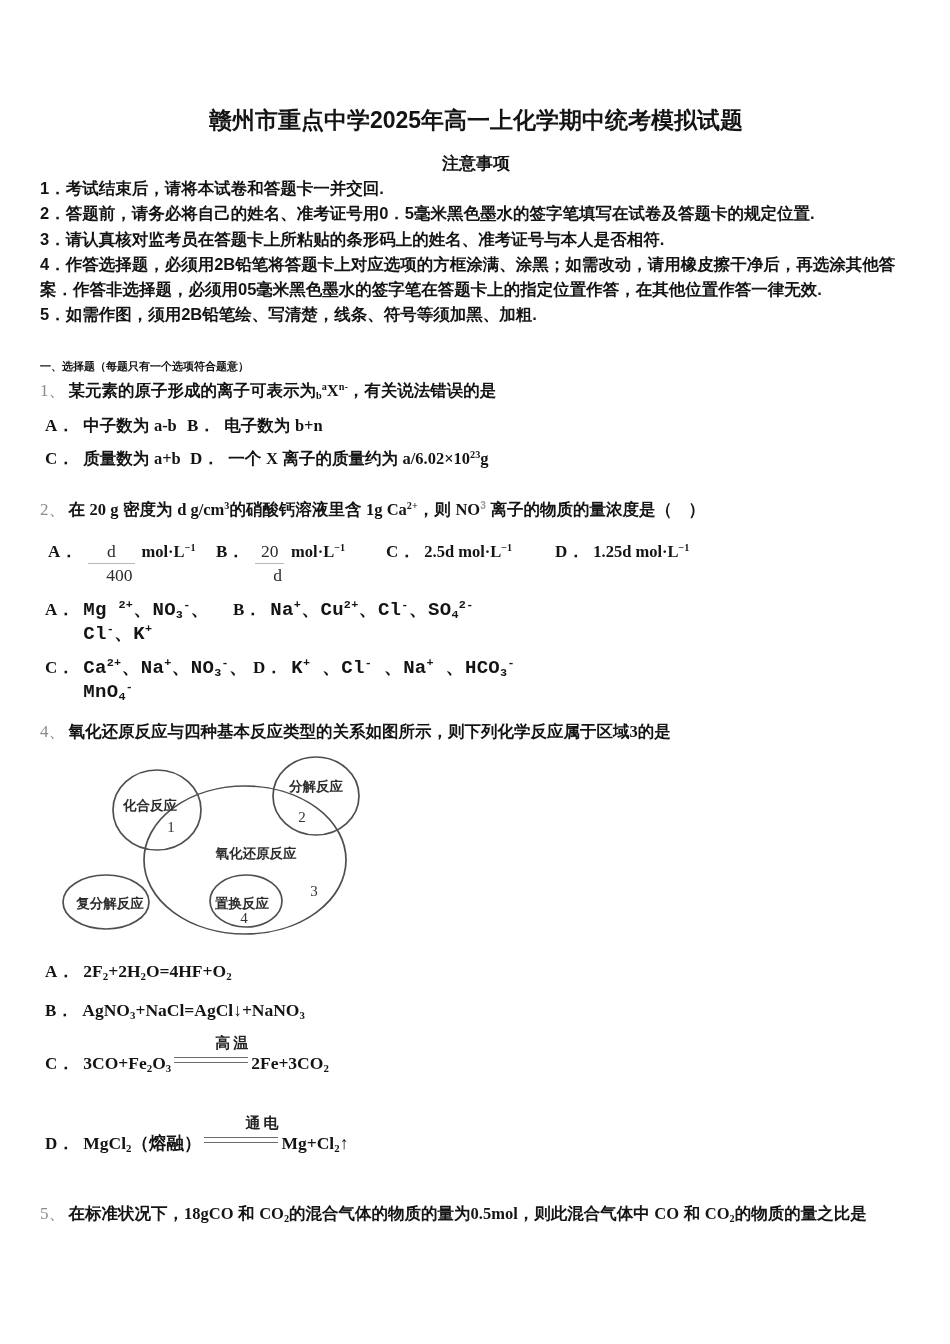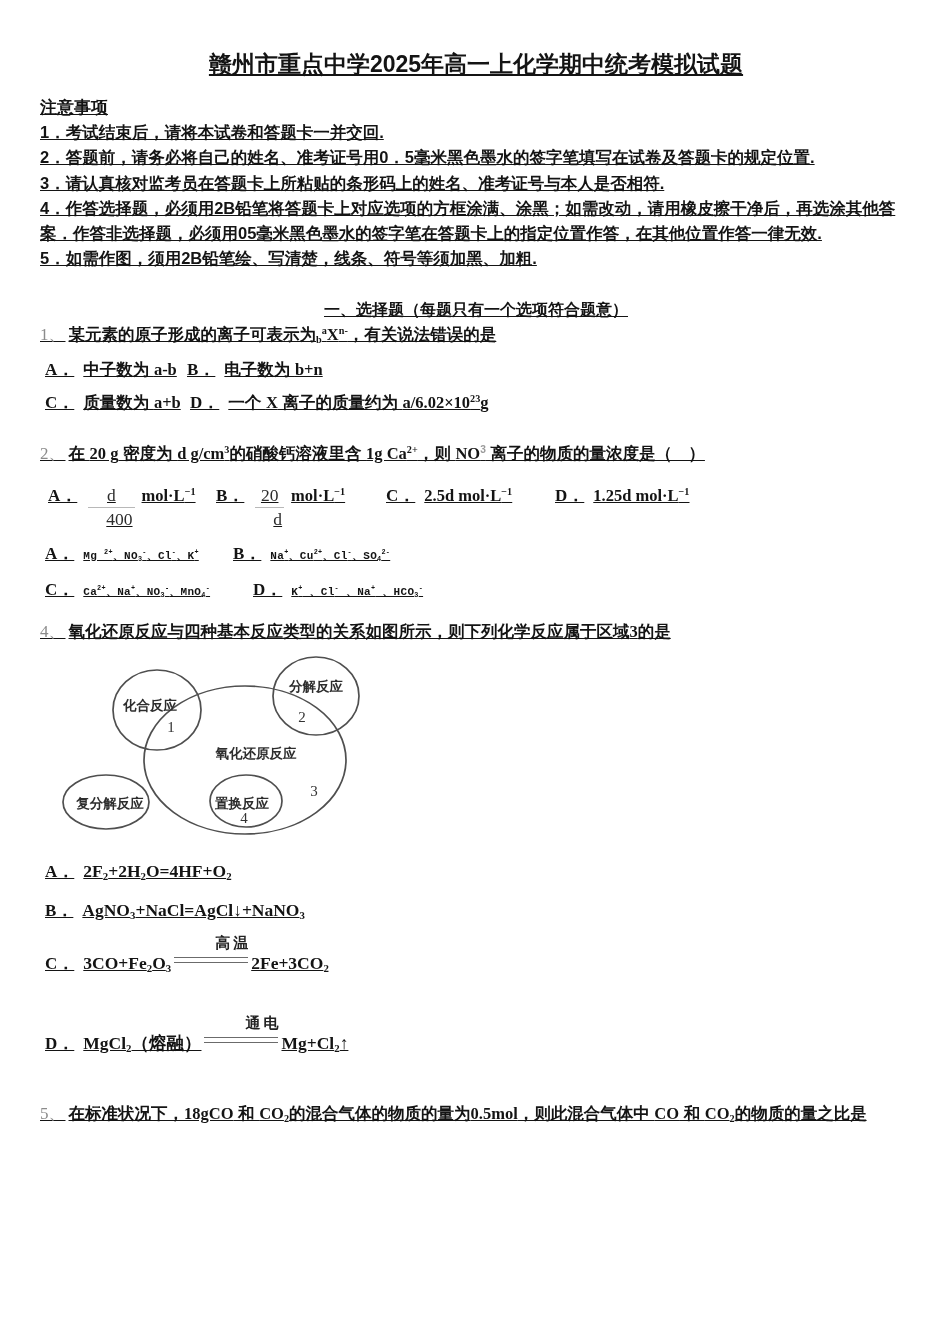--- a/index.html
+++ b/index.html
@@ -1,40 +1,40 @@
 <!DOCTYPE html>
 <html><head>
 <meta charset="utf-8">
 <style>
   html,body{margin:0;padding:0;background:#ffffff;}
   body{width:950px;height:1344px;overflow:hidden;color:#141414;
        font-family:"Liberation Sans","DejaVu Sans",sans-serif;}
-  .page{box-sizing:border-box;width:950px;height:1140px;padding:48px 38px 0 40px;text-decoration:underline;}
+  .page{box-sizing:border-box;width:950px;height:1140px;padding:104px 38px 0 40px;}
 
   .title{font-size:23px;font-weight:700;text-align:center;line-height:32px;margin:0;}
 
-  .notice-h{font-size:17px;font-weight:700;line-height:24px;margin-top:16px;}
+  .notice-h{font-size:17px;font-weight:700;line-height:24px;margin-top:16px;text-align:center;}
   .notice-item{font-size:16.5px;font-weight:700;line-height:25.3px;margin:0;}
 
-  .section-h{font-size:16px;font-weight:700;line-height:24px;margin-top:26px;text-align:center;}
+  .section-h{font-size:11px;font-weight:700;line-height:24px;margin-top:26px;}
 
   .stem{font-size:16.5px;font-weight:700;line-height:24px;}
   .qnum{color:#8b8b8b;font-family:"Liberation Serif","DejaVu Serif",serif;
         font-weight:400;font-size:17px;margin-right:3px;}
 
   .f{font-family:"Liberation Serif","DejaVu Serif",serif;font-weight:700;}
   .fg{color:#9a9a9a;}
   sup{font-size:0.62em;line-height:0;vertical-align:super;}
   sub{font-size:0.62em;line-height:0;vertical-align:-0.25em;}
 
   .optrow{display:flex;line-height:24px;font-size:16.5px;font-weight:700;padding-left:5px;}
   .optlabel{font-family:"Liberation Serif","DejaVu Serif",serif;font-weight:700;
             font-size:17px;margin-right:9px;white-space:nowrap;}
   .optcell{display:flex;align-items:baseline;}
-  .mono{font-family:"Liberation Mono","DejaVu Sans Mono",monospace;font-weight:700;font-size:11px;letter-spacing:0.3px;}
+  .mono{font-family:"Liberation Mono","DejaVu Sans Mono",monospace;font-weight:700;font-size:19px;letter-spacing:0.3px;}
 
   .q1-ab .optcell:first-child{width:142px;}
   .q1-cd .optcell:first-child{width:145px;}
   .q3-ab .optcell:first-child{width:188px;}
   .q3-cd .optcell:first-child{width:208px;}
 
   .q2-row{display:flex;align-items:baseline;margin-top:18px;padding-left:8px;
           font-size:16.5px;font-weight:700;}
   .q2-row .optcell{align-items:baseline;}
   .q2-a{width:168px;}.q2-b{width:170px;}.q2-c{width:169px;}

